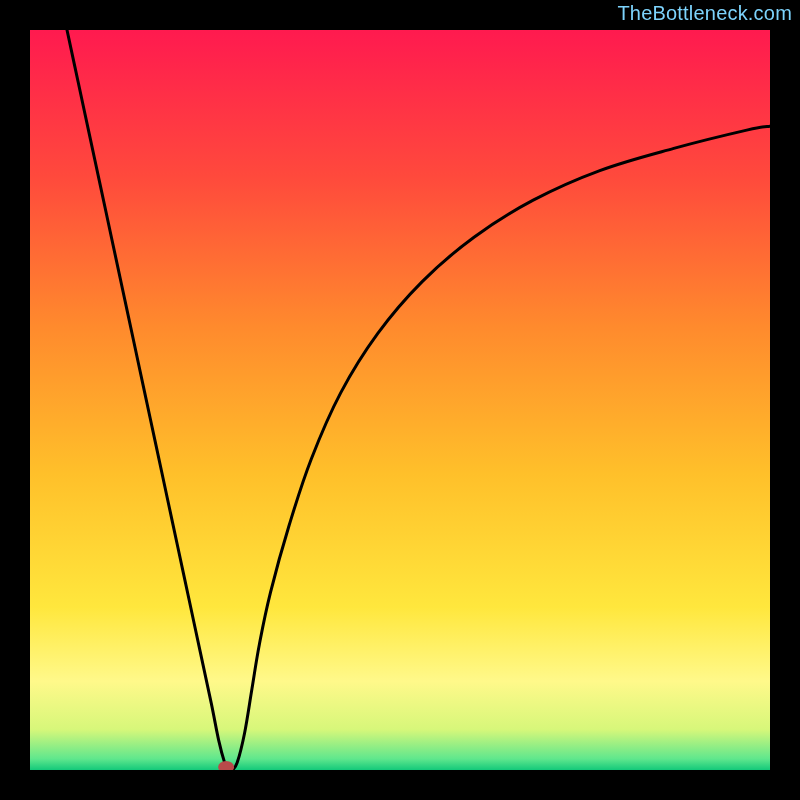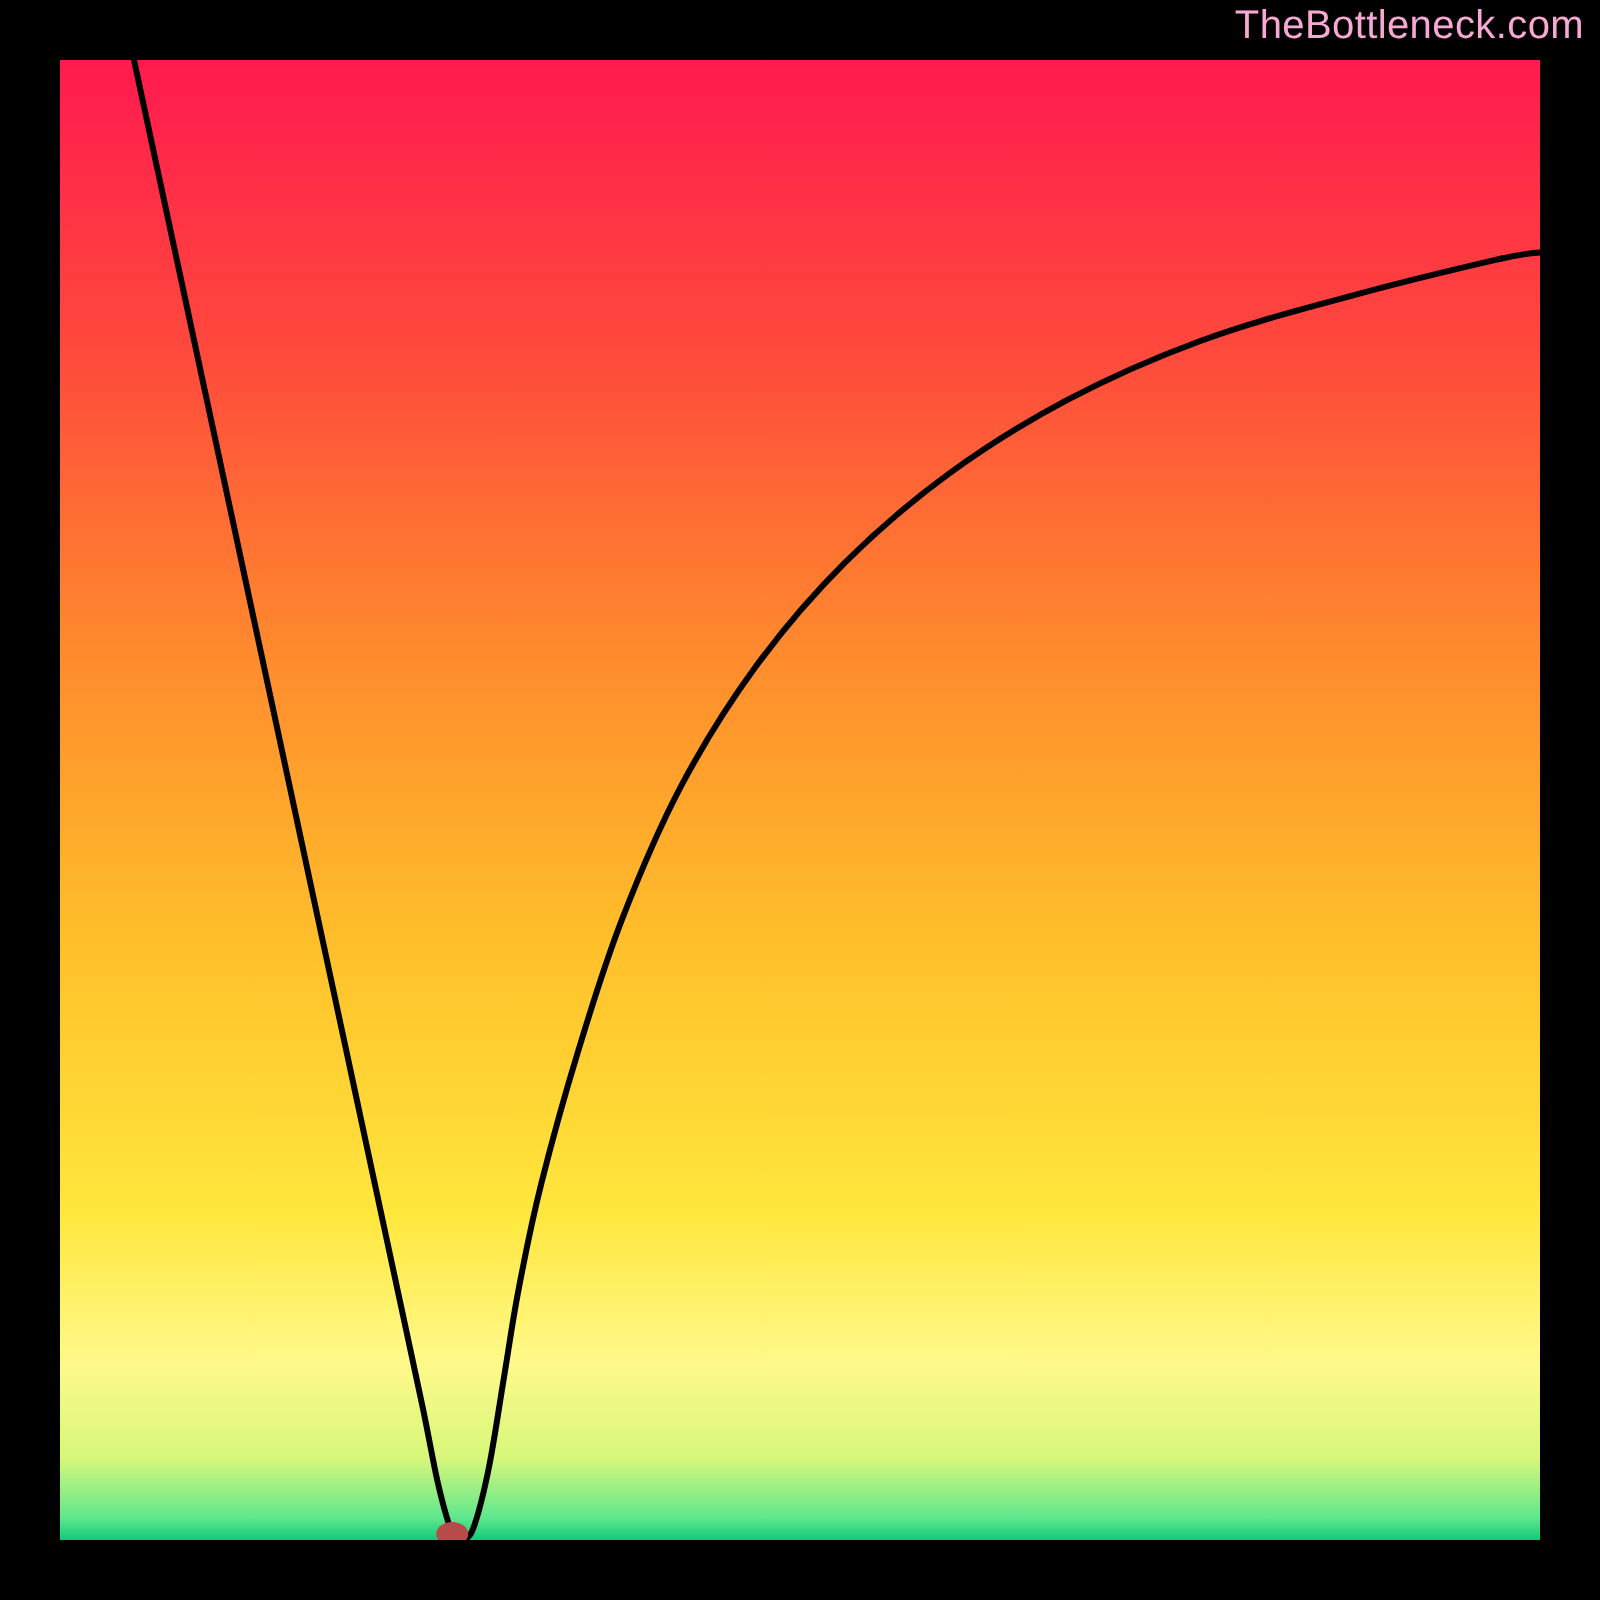--- a/index.html
+++ b/index.html
@@ -14,21 +14,21 @@
   .frame {
     position: relative;
     width: 800px;
     height: 800px;
     background: #000;
   }
   .watermark {
     position: absolute;
     top: 2px;
     right: 8px;
-    color: #f9a8d4;
+    color: #7dd3fc;
     font-size: 20px;
     font-weight: 500;
     letter-spacing: 0.2px;
     z-index: 10;
   }
   svg.plot {
     position: absolute;
     left: 0;
     top: 0;
     width: 800px;

